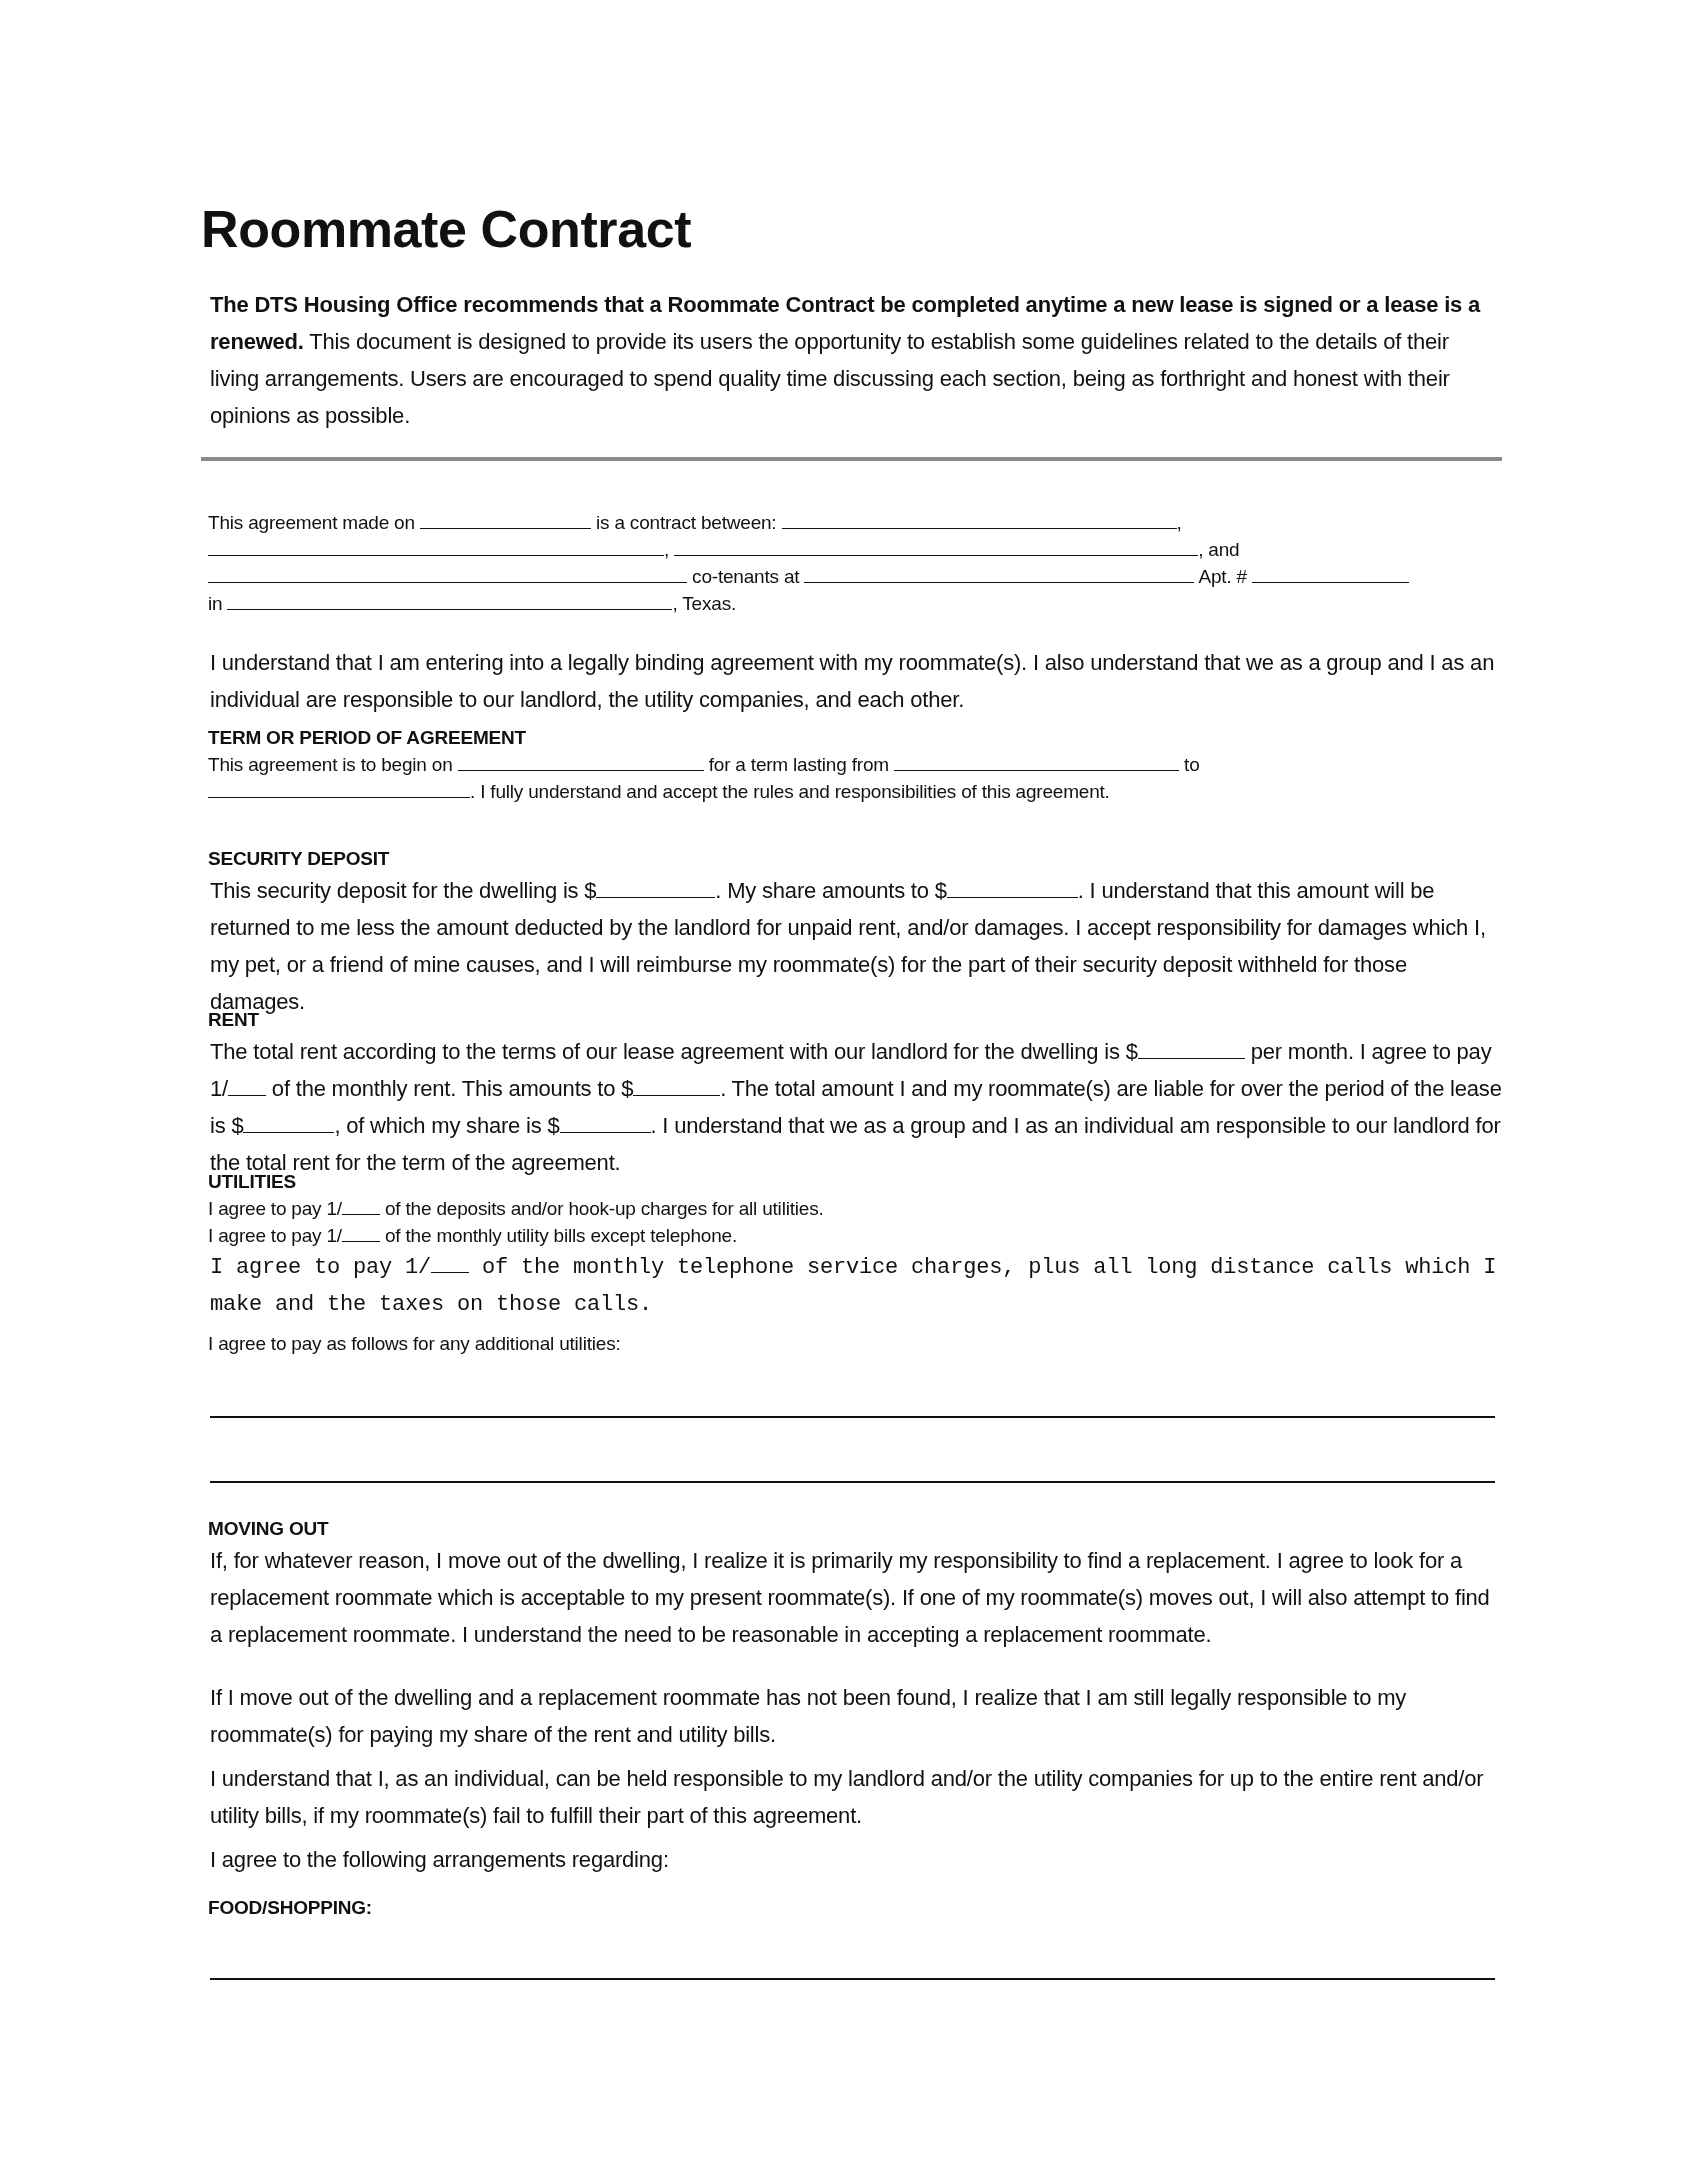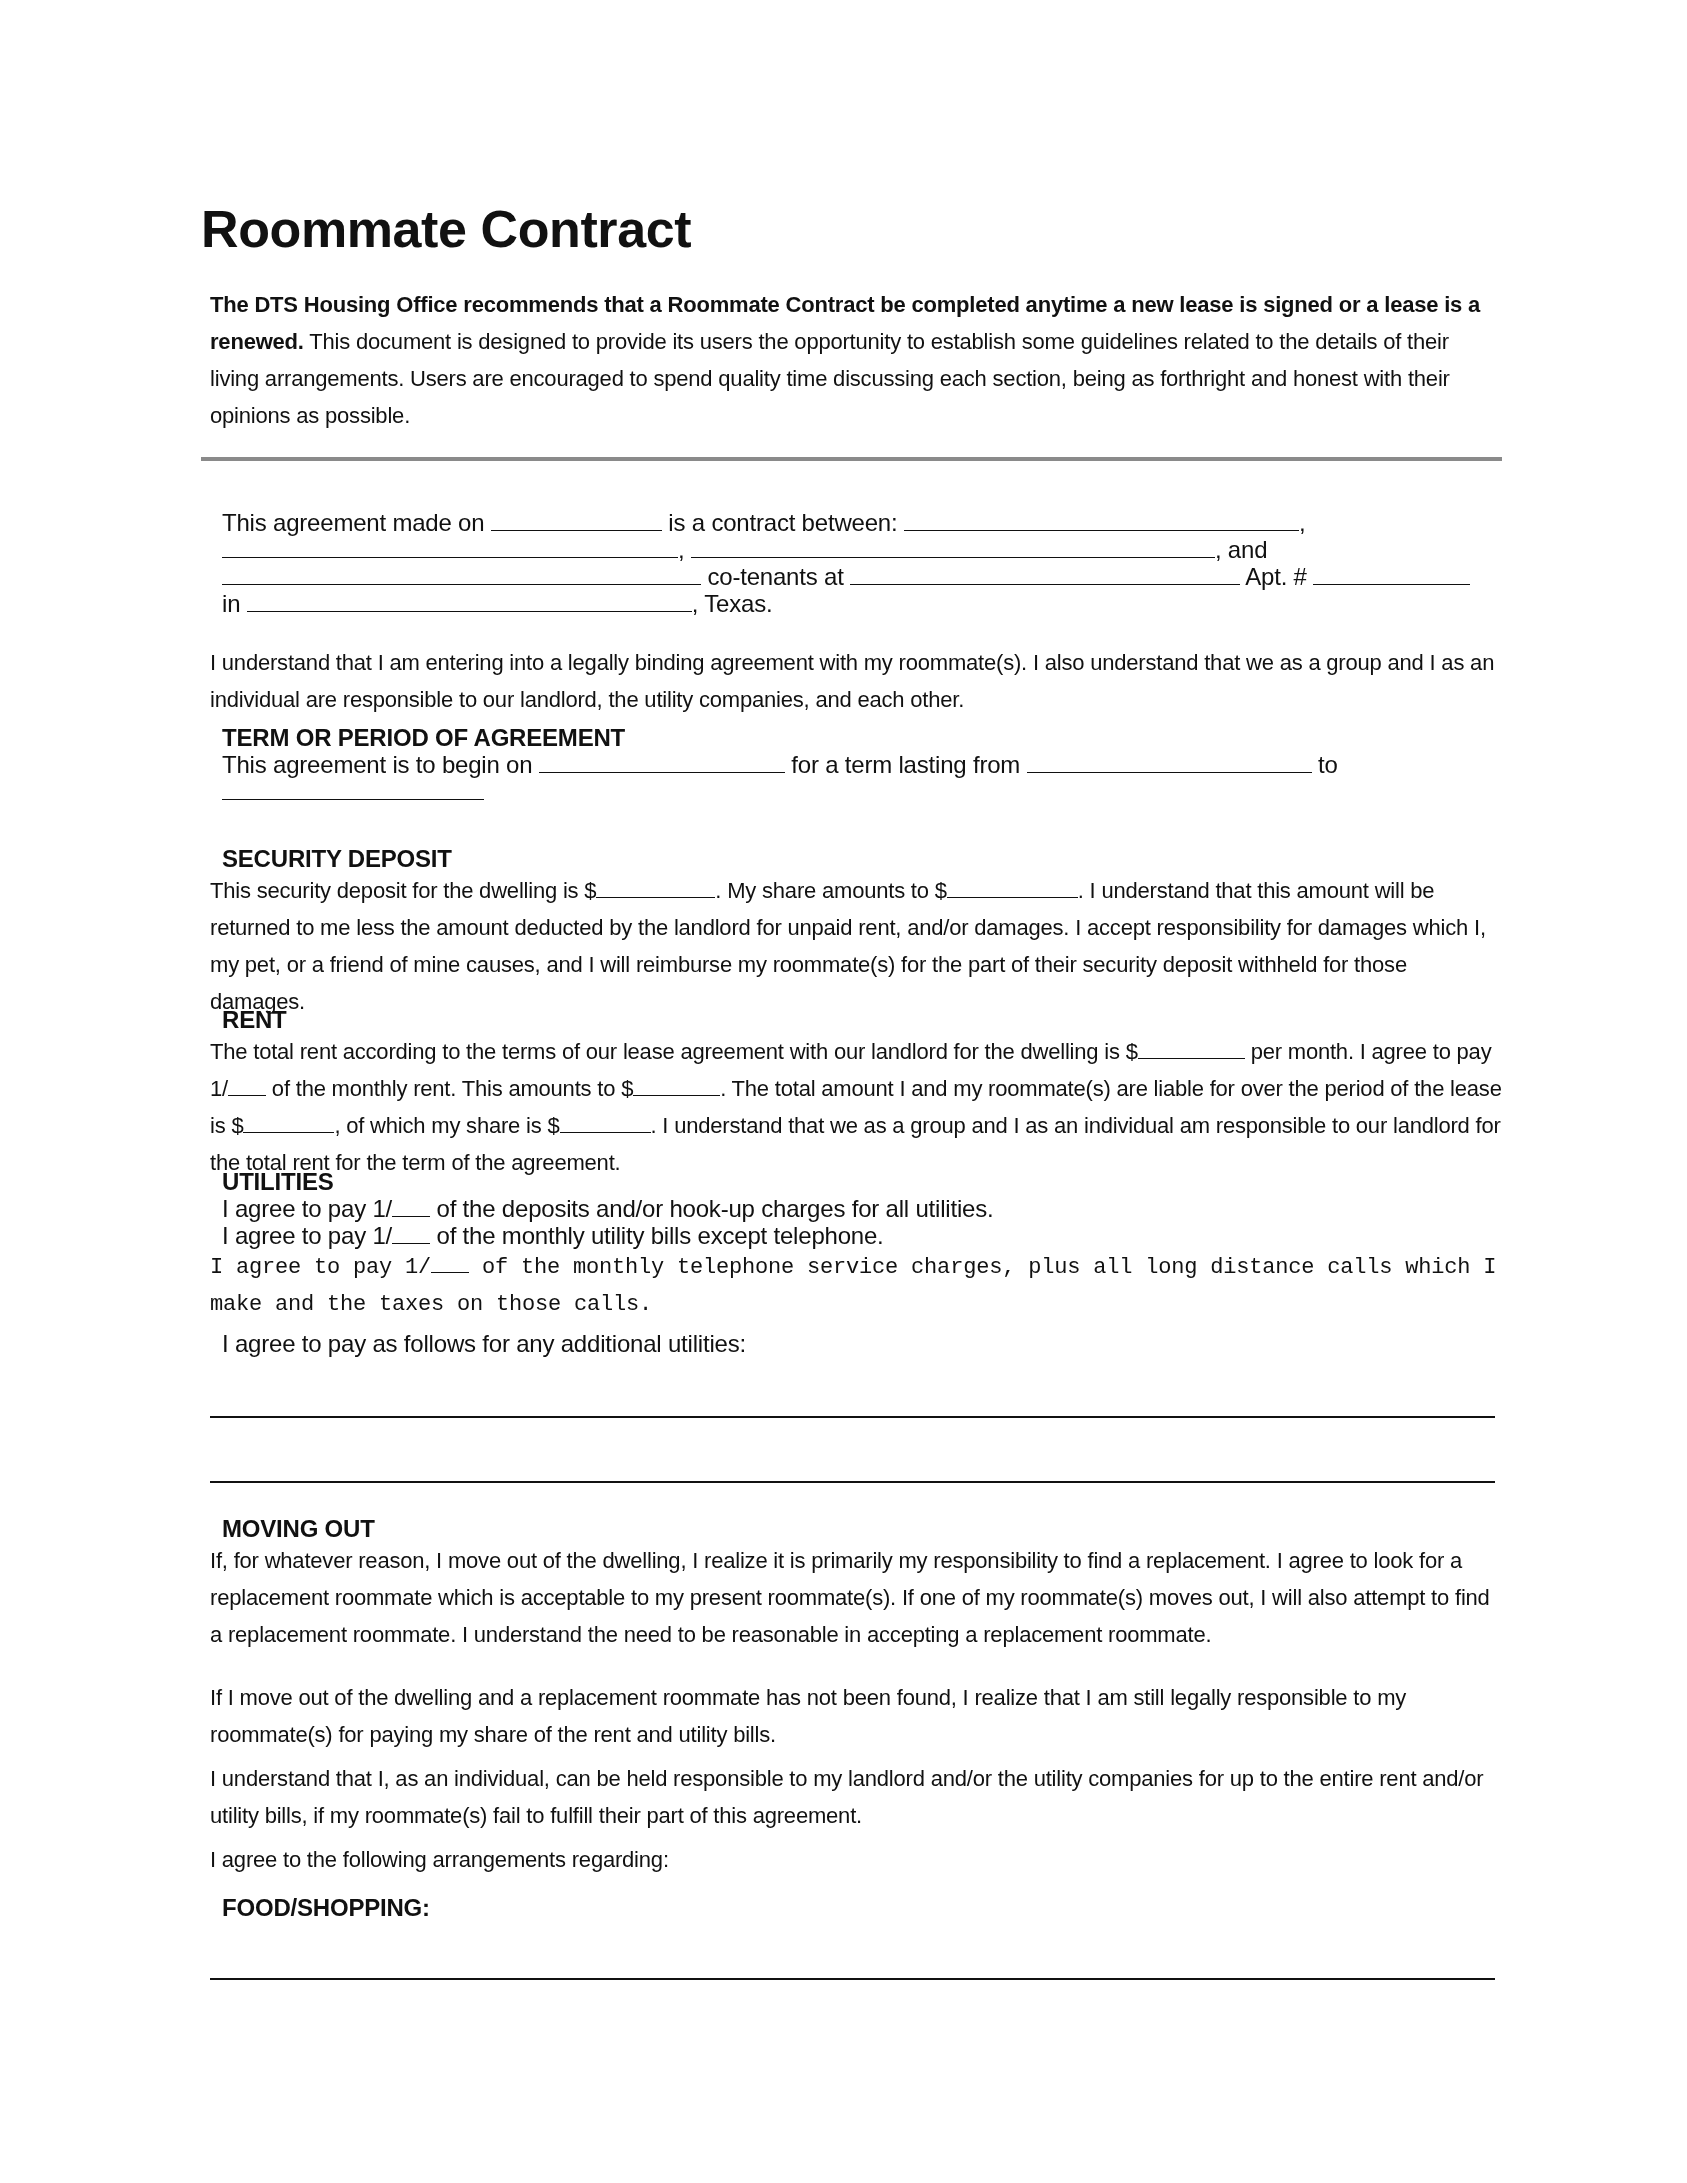--- a/index.html
+++ b/index.html
@@ -6,21 +6,21 @@
   body { width: 1687px; height: 2184px; position: relative; overflow: hidden;
          font-family: "Liberation Sans", sans-serif; color: #111; }
   .abs { position: absolute; }
   .title { left: 201px; top: 199px; font-size: 52px; font-weight: bold; letter-spacing: -0.4px; margin: 0; }
   .p { left: 210px; width: 1293px; font-size: 22px; line-height: 37px; margin: 0; letter-spacing: -0.2px; white-space: normal; }
   .b { font-weight: bold; }
   .h { font-weight: bold; font-size: 22px; letter-spacing: -0.3px; text-align: right; }
   .rule-grey { left: 201px; top: 457px; width: 1301px; height: 4.4px; background: #8a8a8a; }
   .line { height: 2.2px; background: #111; }
   .blank { display: inline-block; border-bottom: 1.7px solid #111; height: 19px; vertical-align: baseline; }
-  .row { position: absolute; left: 222px; font-size: 24px; line-height: 27px; white-space: nowrap; letter-spacing: -0.2px; }
+  .row { position: absolute; left: 208px; font-size: 19px; line-height: 27px; white-space: nowrap; letter-spacing: -0.2px; }
 </style>
 </head>
 <body>
 
 <h1 class="abs title">Roommate Contract</h1>
 
 <p class="abs p" style="top:286px;"><span class="b">The DTS Housing Office recommends that a Roommate Contract be completed anytime a new lease is signed or a lease is a renewed.</span><span> This document is designed to provide its users the opportunity to establish some guidelines related to the details of their living arrangements. Users are encouraged to spend quality time discussing each section, being as forthright and honest with their opinions as possible.</span></p>
 
 <div class="abs rule-grey"></div>
 
@@ -50,21 +50,21 @@
 
 <div class="row h" style="top:724px;">TERM OR PERIOD OF AGREEMENT</div>
 <div class="row" style="top:751px;">
   <span>This agreement is to begin on</span>
   <span class="blank" style="width:246px;"></span>
   <span>for a term lasting from</span>
   <span class="blank" style="width:285px;"></span>
   <span>to</span>
 </div>
 <div class="row" style="top:778px;">
-  <span class="blank" style="width:262px;"></span>
+  <span class="blank" style="width:262px;"></span><span>. I fully understand and accept the rules and responsibilities of this agreement.</span>
 </div>
 
 <div class="row h" style="top:845px;">SECURITY DEPOSIT</div>
 <p class="abs p" style="top:872px;"><span>This security deposit for the dwelling is $</span><span class="blank" style="width:119px;"></span><span>. My share amounts to $</span><span class="blank" style="width:131px;"></span><span>. I understand that this amount will be returned to me less the amount deducted by the landlord for unpaid rent, and/or damages. I accept responsibility for damages which I, my pet, or a friend of mine causes, and I will reimburse my roommate(s) for the part of their security deposit withheld for those damages.</span></p>
 
 <div class="row h" style="top:1006px;">RENT</div>
 <p class="abs p" style="top:1033px;"><span>The total rent according to the terms of our lease agreement with our landlord for the dwelling is $</span><span class="blank" style="width:107px;"></span><span> per month. I agree to pay 1/</span><span class="blank" style="width:38px;"></span><span> of the monthly rent. This amounts to $</span><span class="blank" style="width:87px;"></span><span>. The total amount I and my roommate(s) are liable for over the period of the lease is $</span><span class="blank" style="width:91px;"></span><span>, of which my share is $</span><span class="blank" style="width:91px;"></span><span>. I understand that we as a group and I as an individual am responsible to our landlord for the total rent for the term of the agreement.</span></p>
 
 <div class="row h" style="top:1168px;">UTILITIES</div>
 <div class="row" style="top:1195px;"><span>I agree to pay 1/</span><span class="blank" style="width:38px;"></span><span> of the deposits and/or hook-up charges for all utilities.</span></div>

